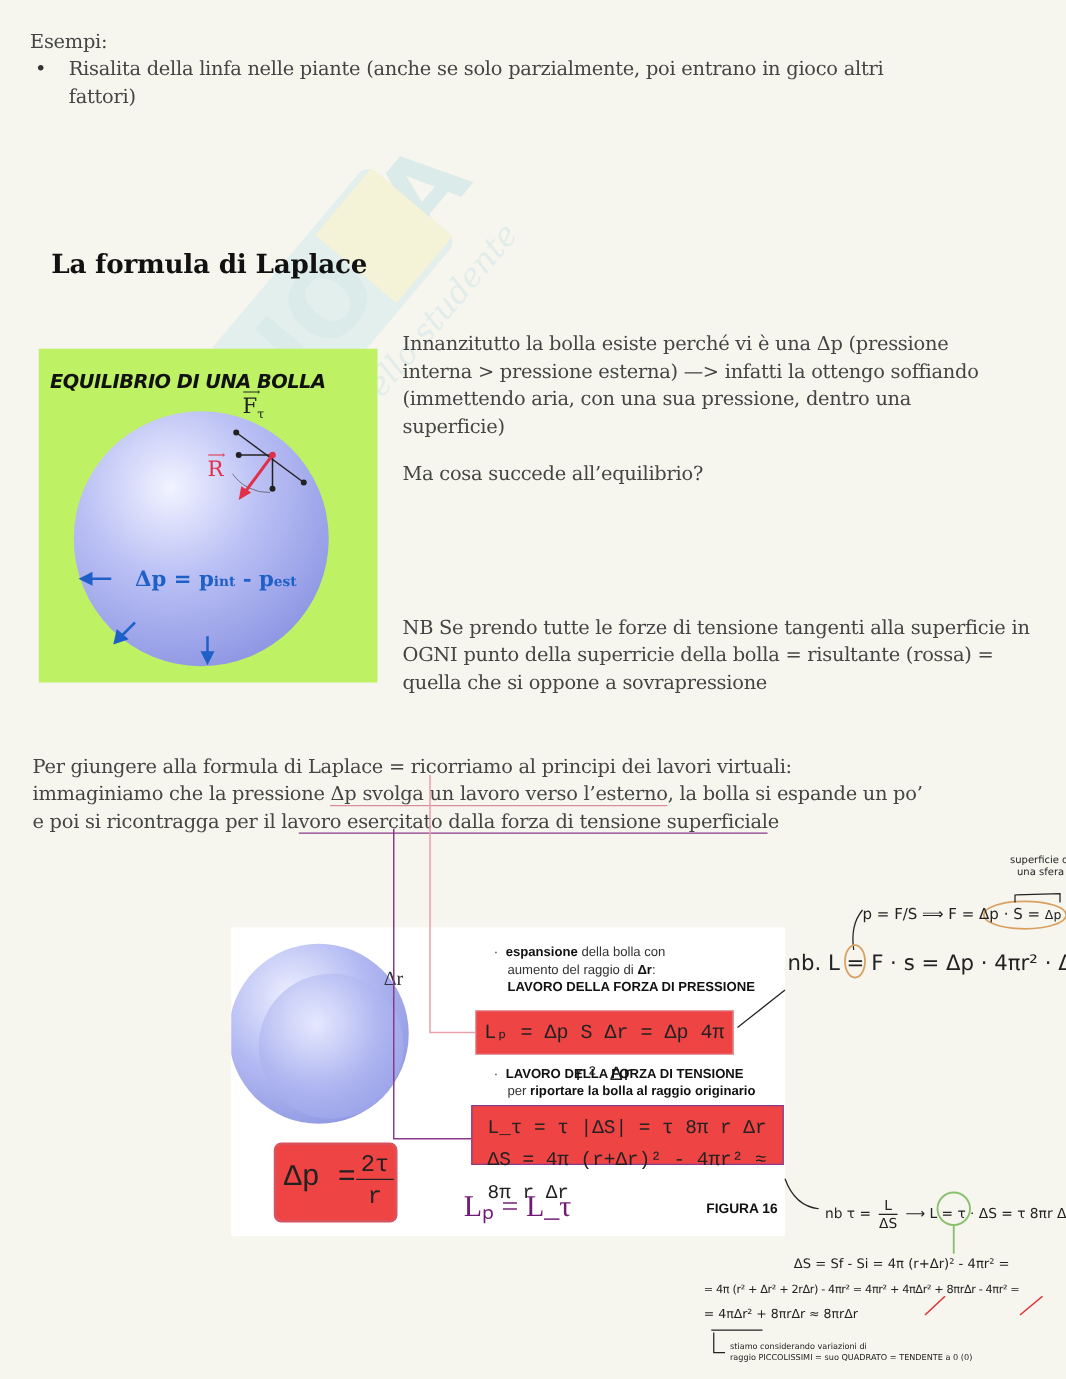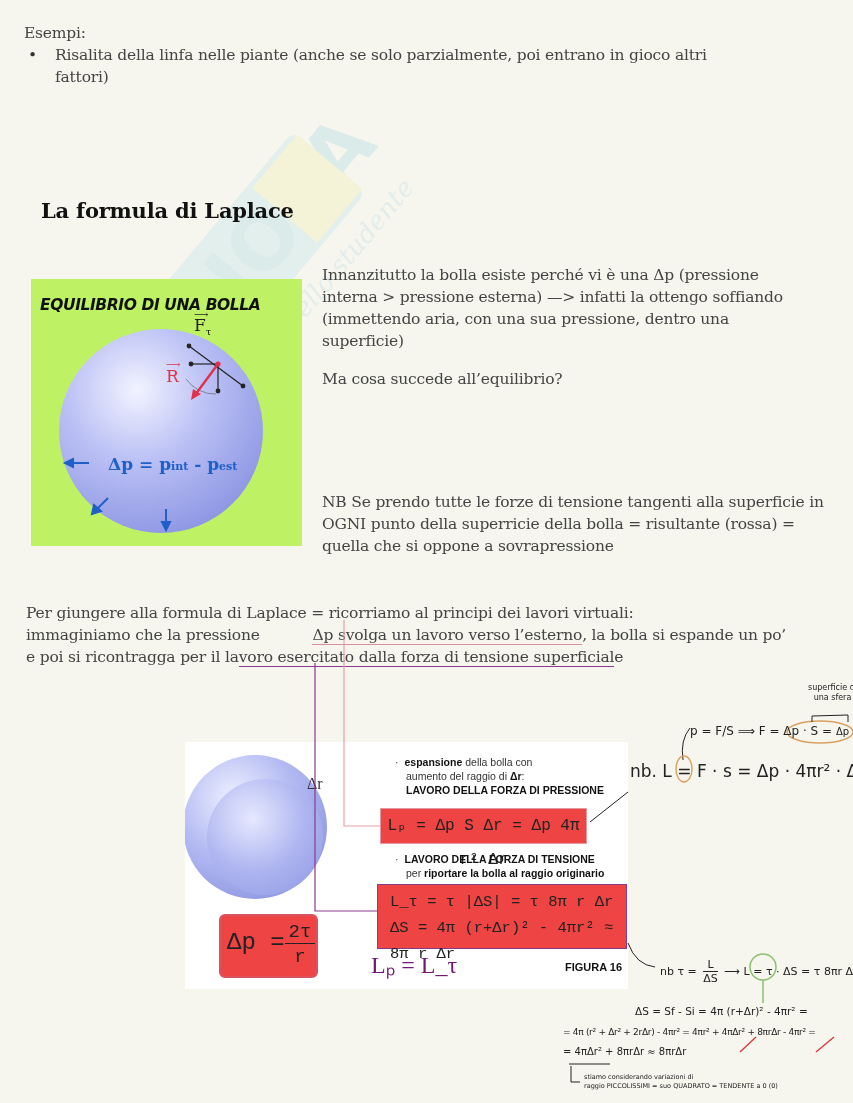--- a/index.html
+++ b/index.html
@@ -21,21 +21,21 @@
     ul.bullets li { position:relative; padding-left:31px; }
     ul.bullets li::before { content:"•"; position:absolute; left:4px; top:0; color:#333; }
     .para { position:absolute; left:322px; width:510px; }
     .fig1 { position:absolute; left:31px; top:279px; width:271px; height:267px; background:#bef264; }
     .fig1-title { position:absolute; left:9px; top:17px; font-family:"DejaVu Sans", sans-serif; font-weight:bold; font-style:italic; font-size:15.5px; color:#111; letter-spacing:-0.4px; white-space:nowrap; }
     .fig2 { position:absolute; left:185px; top:742px; width:443px; height:247px; background:#fff; }
     .f2-sans { font-family:"Liberation Sans","DejaVu Sans",sans-serif; font-size:10.5px; color:#333;margin-left:40px; }
     .f2-bold { font-weight:bold; color:#111; }
     .box { position:absolute; background:#ef4444; font-family:Liberation Mono, monospace; color:#222; }
     .hand { font-family: "DejaVu Sans", sans-serif; color:#222; position:absolute; white-space:nowrap; }
-    .underline-pink { border-bottom:1.5px solid #d98c9a;margin-left:48px; }
+    .underline-pink { border-bottom:1.5px solid #d98c9a; }
     .underline-purple { border-bottom:1.5px solid #8a3a8a; }
   </style>
 </head>
 <body>
 
 <svg class="watermark" viewBox="0 0 380 520">
   <g transform="rotate(-50 190 260)" opacity="0.9">
     <rect x="20" y="200" width="340" height="95" rx="10" fill="#cfe8ea"></rect>
     <text x="40" y="275" font-family="DejaVu Sans, sans-serif" font-weight="bold" font-size="80" fill="#bfe0e4">SKUOLA</text>
     <rect x="290" y="205" width="70" height="85" fill="#f3efbf"></rect>
@@ -136,21 +136,21 @@
     <div style="padding-left:11px;" class="f2-bold">LAVORO DELLA FORZA DI PRESSIONE</div>
   </div>
 
   <div class="box" style="left:195px;top:66px;width:205px;height:34px;border:1.5px solid #e39aa2;font-size:16px;line-height:34px;text-align:center;">Lₚ = Δp S Δr = Δp 4π r² Δr</div>
 
   <div class="abs f2-sans" style="left:170px;top:110px;line-height:14px;">
     <div><span style="margin-right:6px;">·</span><span class="f2-bold">LAVORO DELLA FORZA DI TENSIONE</span></div>
     <div style="padding-left:11px;"><span>per </span><span class="f2-bold">riportare la bolla al raggio originario</span></div>
   </div>
 
-  <div class="box" style="left:192px;top:142px;width:250px;height:65px;border:1.5px solid #8a3a8a;font-size:15.5px;line-height:26px;padding-left:12px;box-sizing:border-box;padding-top:4px;">
+  <div class="box" style="left:192px;top:142px;width:250px;height:48px;border:1.5px solid #8a3a8a;font-size:15.5px;line-height:26px;padding-left:12px;box-sizing:border-box;padding-top:4px;">
     <div>L_τ = τ |ΔS| = τ 8π r Δr</div>
     <div>ΔS = 4π (r+Δr)² - 4πr² ≈ 8π r Δr</div>
   </div>
 
   <div class="box" style="left:34px;top:172px;width:95px;height:60px;border:2px solid #d9535f;border-radius:6px;">
     <span class="abs" style="left:6px;top:13px;font-size:24px;">Δp =</span>
     <span class="abs" style="left:64px;top:5px;font-size:19px;width:30px;text-align:center;border-bottom:1.3px solid #222;">2τ</span>
     <span class="abs" style="left:64px;top:30px;font-size:19px;width:30px;text-align:center;">r</span>
   </div>
 

